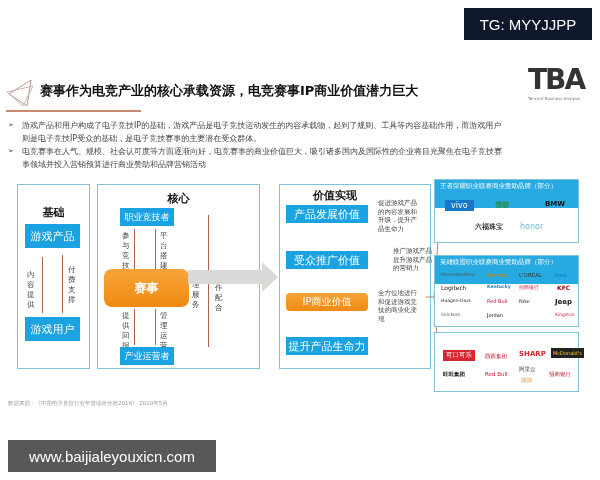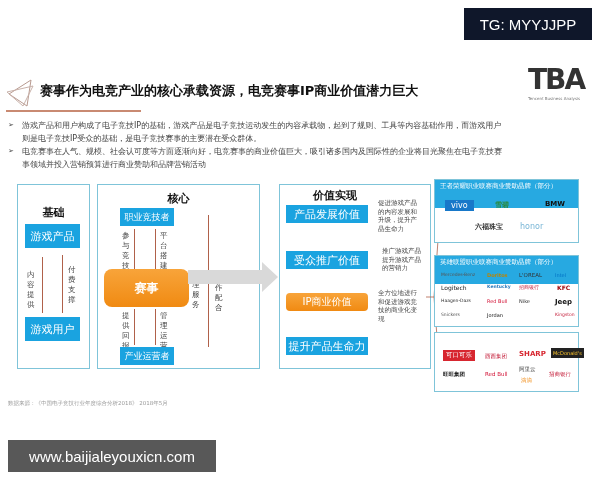--- a/index.html
+++ b/index.html
@@ -120,21 +120,21 @@
   <svg style="position:absolute;left:188px;top:200px;" width="90" height="30" viewBox="0 0 90 30">
     <rect x="0" y="8" width="74" height="14" fill="#d9d9d9"></rect>
     <polygon points="74,0 90,15 74,30" fill="#d9d9d9"></polygon>
   </svg>
 
   <div class="panel" style="left:279px;top:122px;width:152px;height:185px;">
     <div class="panel-title" style="top:3px;left:-20px;">价值实现</div>
     <div class="bluebox" style="left:6px;top:20px;width:82px;height:18px;">产品发展价值</div>
     <div class="desc" style="left:98px;top:14px;">促进游戏产品的内容发展和升级，提升产品生命力</div>
     <div class="bluebox" style="left:6px;top:66px;width:82px;height:18px;">受众推广价值</div>
-    <div class="desc" style="left:102px;top:62px;">推广游戏产品提升游戏产品的营销力</div>
+    <div class="desc" style="left:113px;top:62px;">推广游戏产品提升游戏产品的营销力</div>
     <div class="orangebox" style="left:6px;top:108px;width:82px;height:18px;border-radius:4px;font-weight:normal;font-size:10px;">IP商业价值</div>
     <div class="desc" style="left:98px;top:104px;">全方位地进行和促进游戏竞技的商业化变现</div>
     <div class="bluebox" style="left:6px;top:152px;width:82px;height:18px;">提升产品生命力</div>
   </div>
 
   <svg style="position:absolute;left:424px;top:120px;" width="20" height="200" viewBox="0 0 20 200">
     <path d="M2,115 L10,115 M10,115 L16,30 M10,115 L16,115 M10,115 L16,195" stroke="#b0614a" stroke-width="0.8" fill="none"></path>
   </svg>
 
   <div class="sponsor" style="left:434px;top:117px;width:145px;height:64px;">

